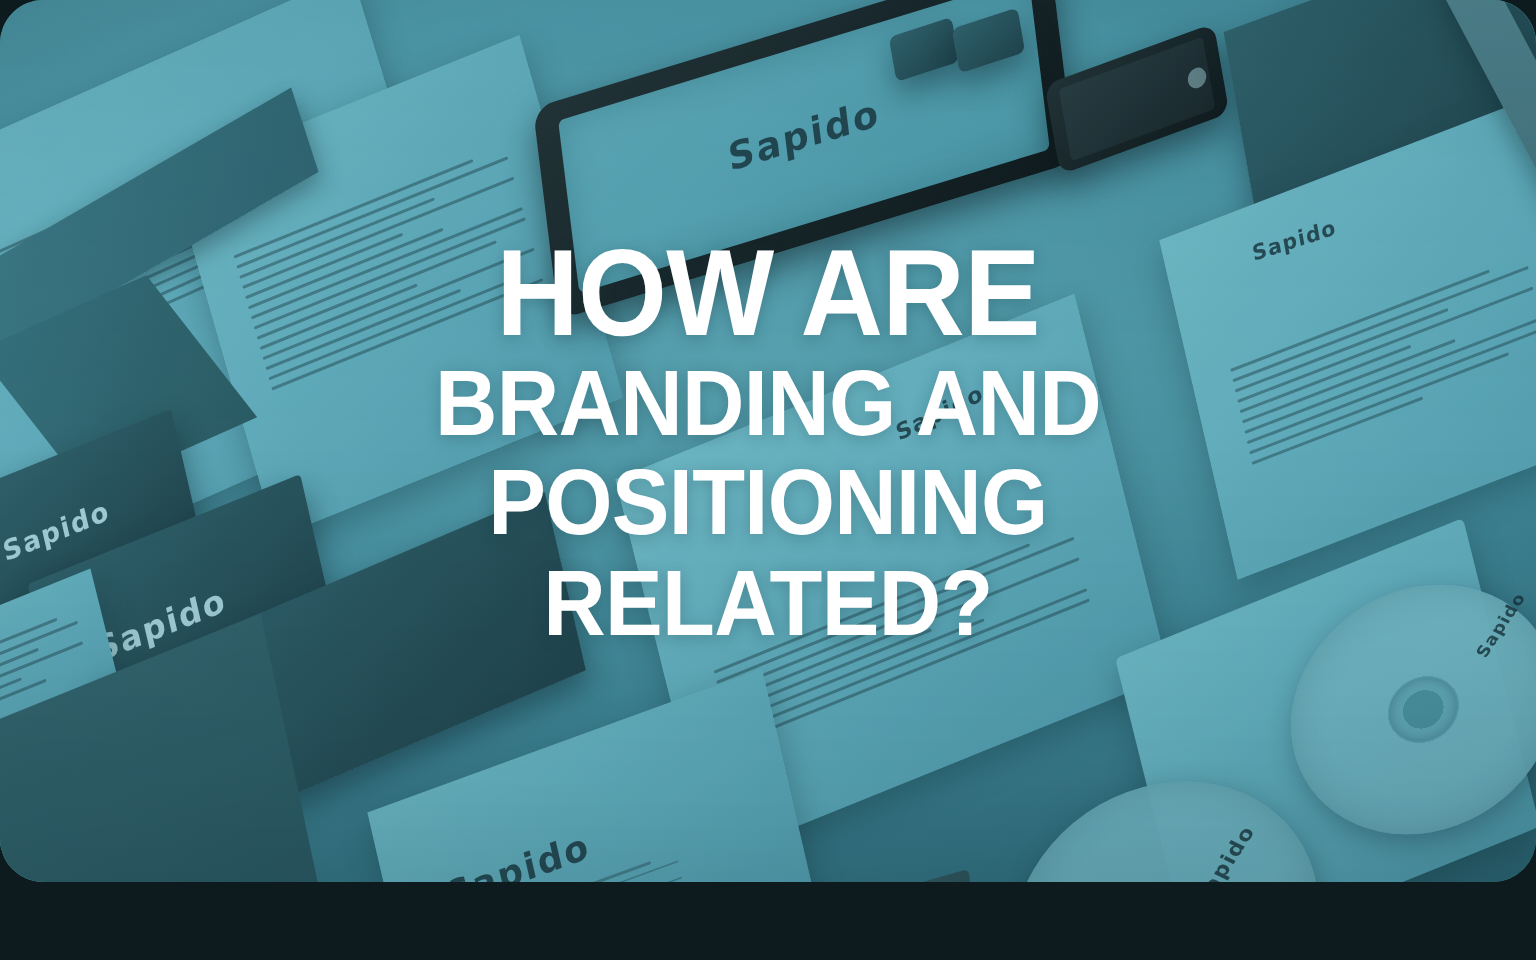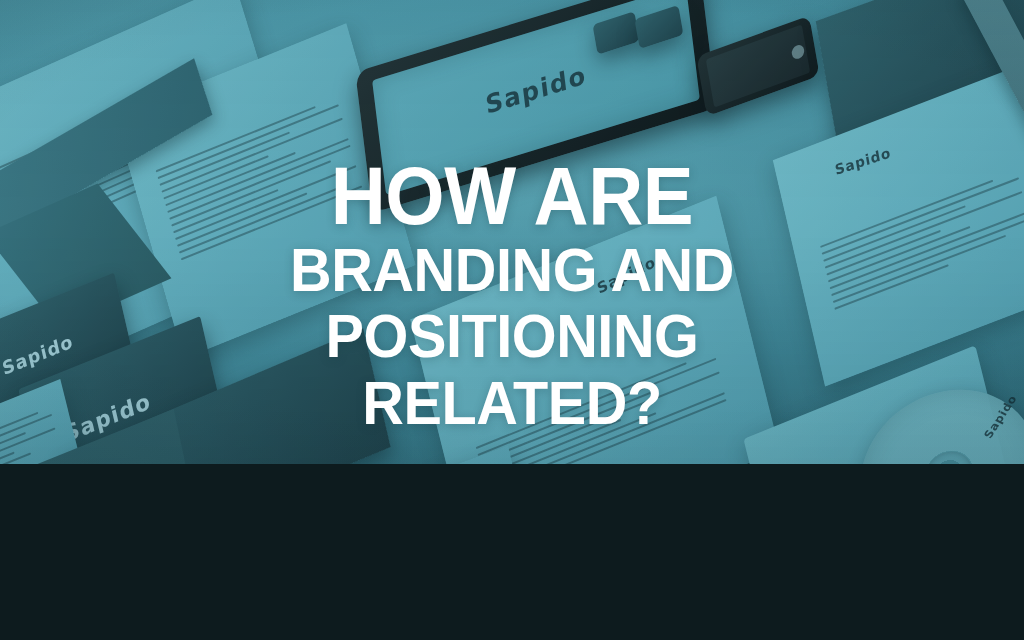--- a/index.html
+++ b/index.html
@@ -3,24 +3,25 @@
 <meta charset="utf-8">
 <style>
   html, body {
     margin: 0;
     padding: 0;
     background: #0d1b1e;
   }
   .stage {
     position: relative;
     width: 1024px;
-    height: 464px;
+    height: 588px;
     overflow: hidden;
     background: #0f766e;
     font-family: "Liberation Sans", sans-serif;
+    border-radius: 29px;
     -webkit-font-smoothing: antialiased;
   }
 
   
   .photo {
     position: absolute;
     inset: 0;
     background:
       radial-gradient(120% 90% at 50% 40%, rgba(135,200,210,0.55) 0%, rgba(92,160,172,0.25) 45%, rgba(45,92,100,0.55) 100%),
       linear-gradient(160deg, #6fb6c4 0%, #5fa8b8 35%, #4d93a3 70%, #3f7f8e 100%);

